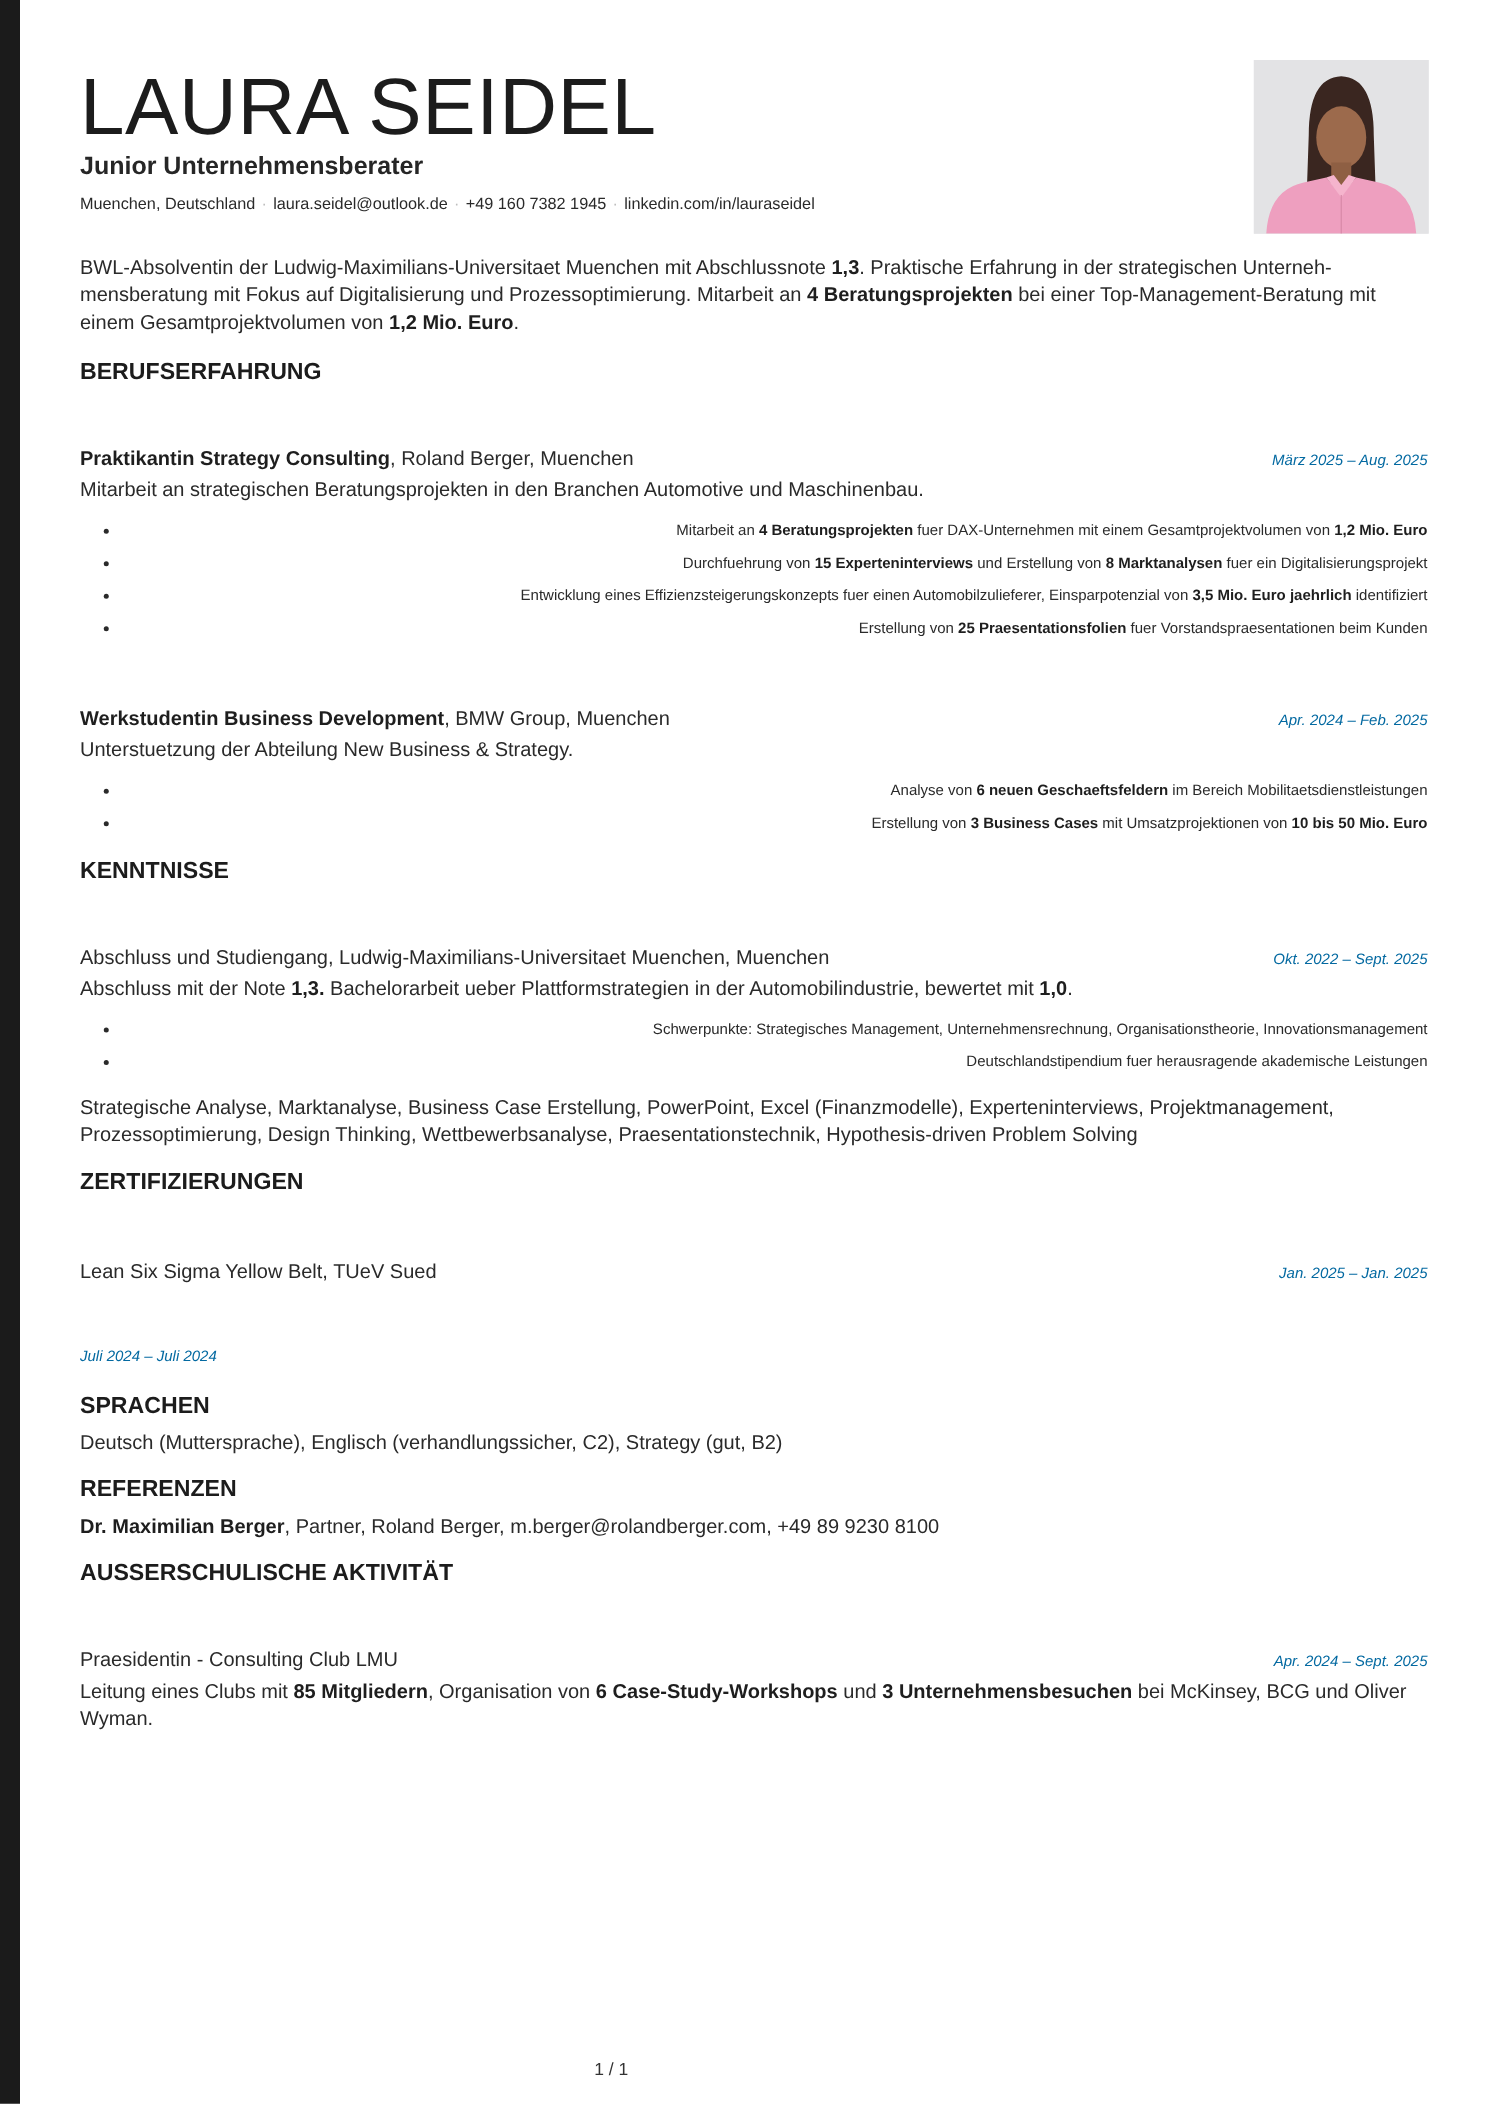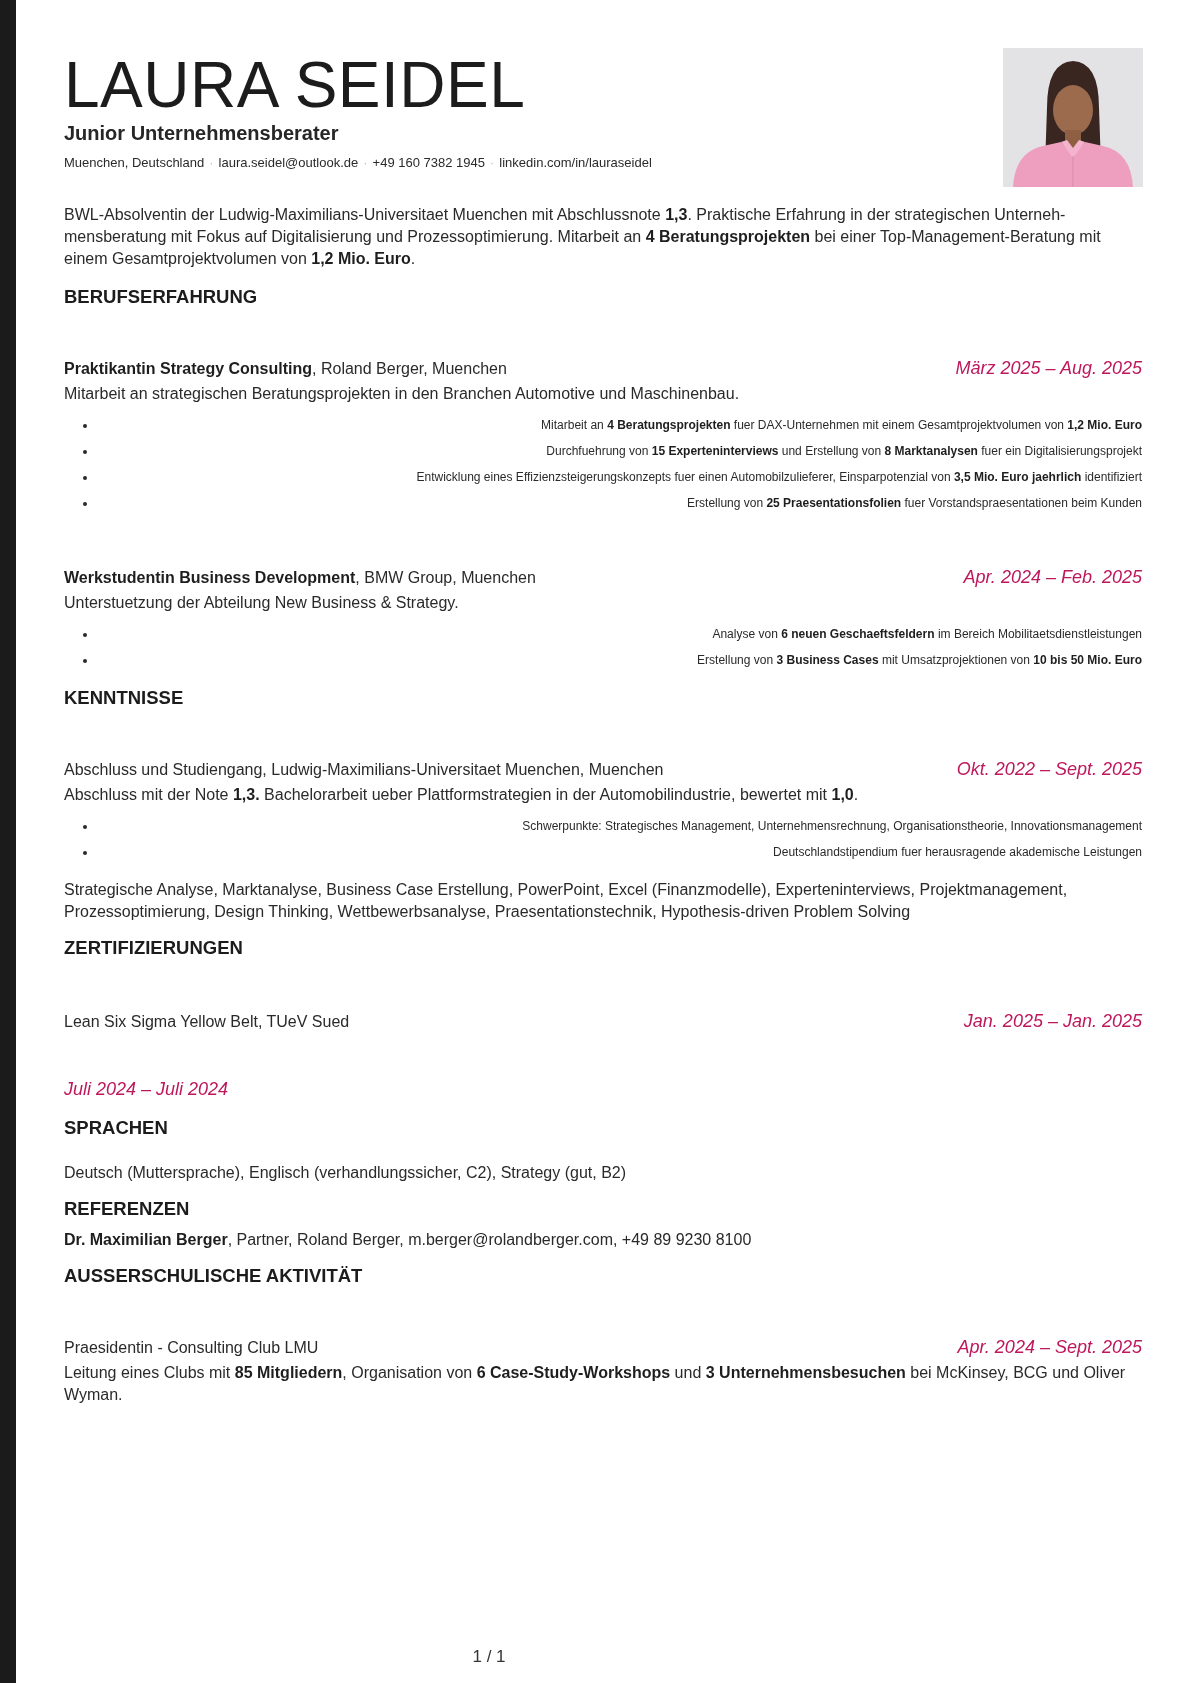--- a/index.html
+++ b/index.html
@@ -19,27 +19,27 @@
   .contact .sep { color:#bdbdbd; margin:0 5px; }
   .photo {
     position:absolute; left:939px; top:48px; width:140px; height:139px;
     background:#e4e4e6; overflow:hidden;
   }
   .content { position:absolute; left:0; top:204px; width:1078px; }
   .summary { font-size:16px; line-height:22px; color:#2a2a2a; margin:0 0 16px 0; }
   b { font-weight:700; color:#1e1e1e; }
   .section-h { font-size:18.5px; font-weight:700; color:#1c1c1c; margin:0 0 9px 0; line-height:22px; }
   .entry-row { display:flex; justify-content:space-between; align-items:baseline; font-size:16px; line-height:22px; color:#2a2a2a; }
-  .date { font-style:italic; font-size:18px; color:#be185d; white-space:nowrap;margin-top:40px; }
+  .date { font-style:italic; font-size:12px; color:#0369a1; white-space:nowrap;margin-top:40px; }
   .desc { font-size:16px; line-height:24px; color:#2a2a2a; margin:2px 0 6px 0; }
   ul.bullets { margin:0 0 10px 0; padding-left:33px; }
   ul.bullets li { font-size:12px; line-height:26px; color:#2a2a2a;text-align:right; }
   .plain { font-size:16px; line-height:22px; color:#2a2a2a; }
   .sec { margin-bottom:14px; }
-  .page-num { position:absolute; left:0; width:978px; top:1647px; text-align:center; font-size:17px; color:#333; }
+  .page-num { position:absolute; left:0; width:978px; top:1647px; text-align:center; font-size:14px; color:#333; }
 </style>
 </head>
 <body>
 
 <div class="sidebar-bar"></div>
 
 <div class="page">
   <h1 class="name">LAURA SEIDEL</h1>
   <div class="title">Junior Unternehmensberater</div>
   <div class="contact">
@@ -113,21 +113,21 @@
       <div class="entry-row" style="line-height:26px">
         <span>Lean Six Sigma Yellow Belt, TUeV Sued</span>
         <span class="date">Jan. 2025 – Jan. 2025</span>
       </div>
       <div class="entry-row" style="line-height:28px">
         <span class="date">Juli 2024 – Juli 2024</span>
       </div>
     </div>
 
     <div class="sec">
-      <div class="section-h" style="margin-bottom:23px">SPRACHEN</div>
+      <div class="section-h" style="margin-bottom:9px">SPRACHEN</div>
       <div class="plain">Deutsch (Muttersprache), Englisch (verhandlungssicher, C2), Strategy (gut, B2)</div>
     </div>
 
     <div class="sec">
       <div class="section-h">REFERENZEN</div>
       <div class="plain"><b>Dr. Maximilian Berger</b><span>, Partner, Roland Berger, m.berger@rolandberger.com, +49 89 9230 8100</span></div>
     </div>
 
     <div class="sec">
       <div class="section-h">AUSSERSCHULISCHE AKTIVITÄT</div>

